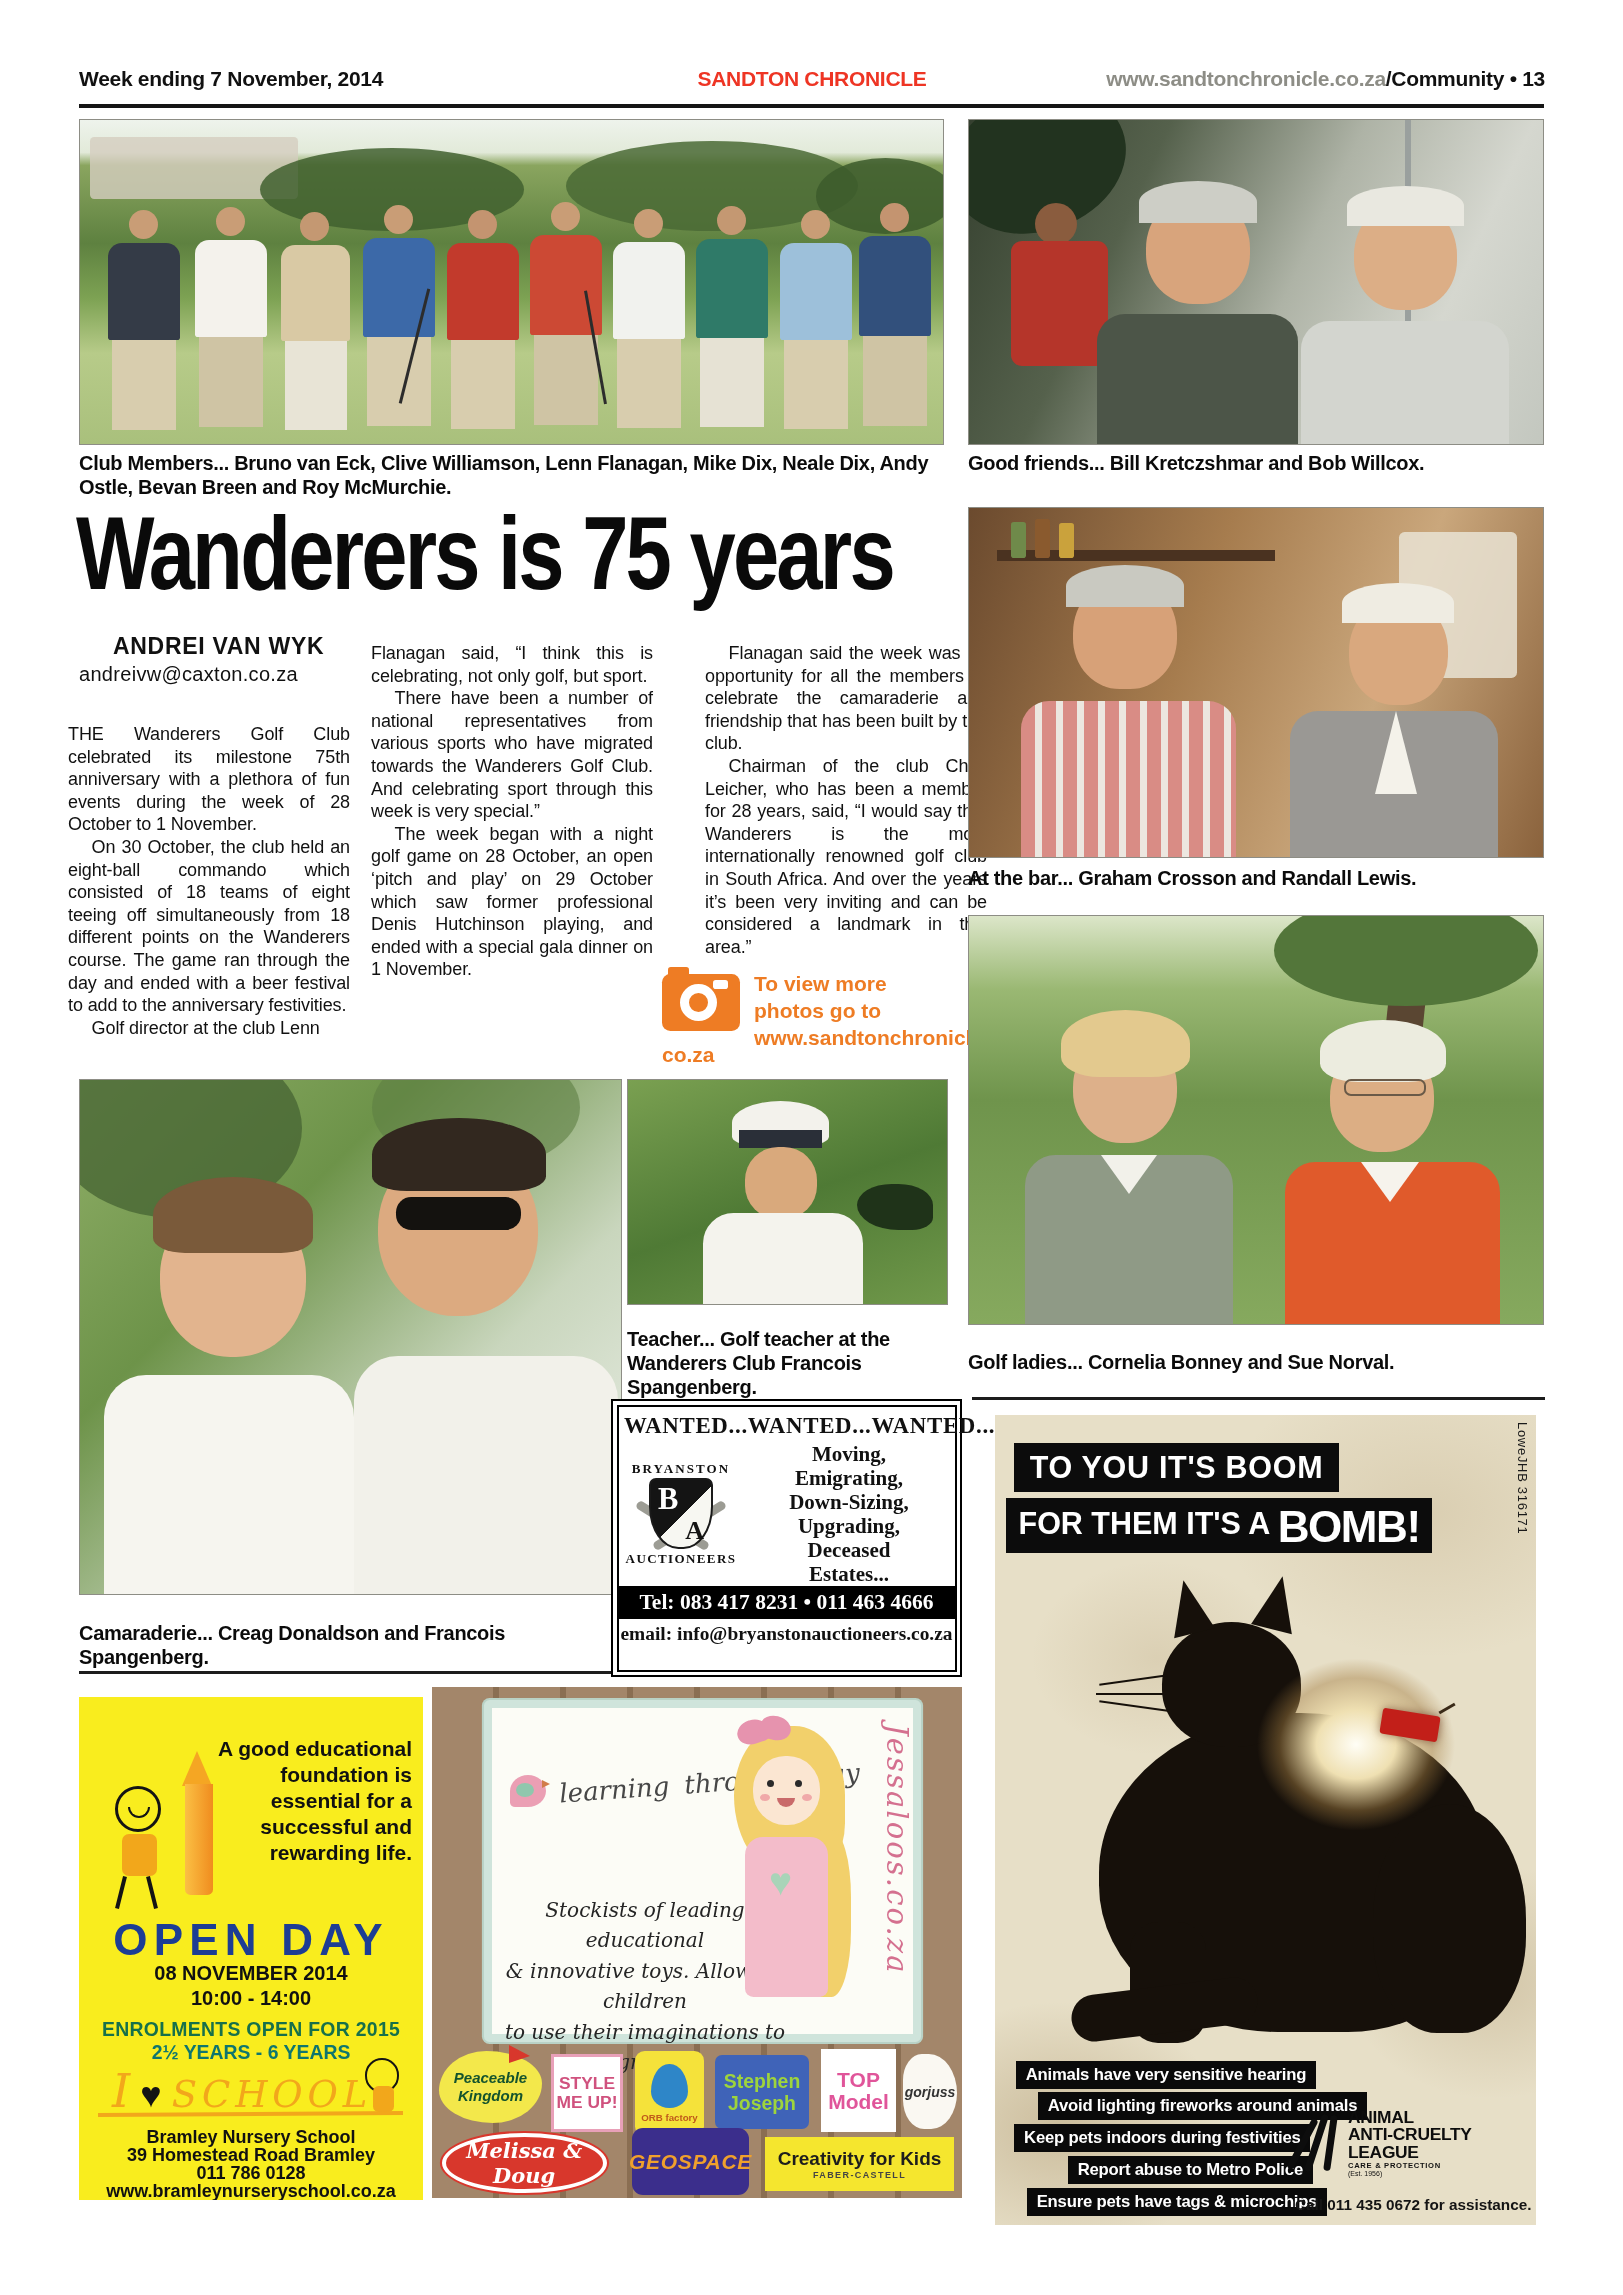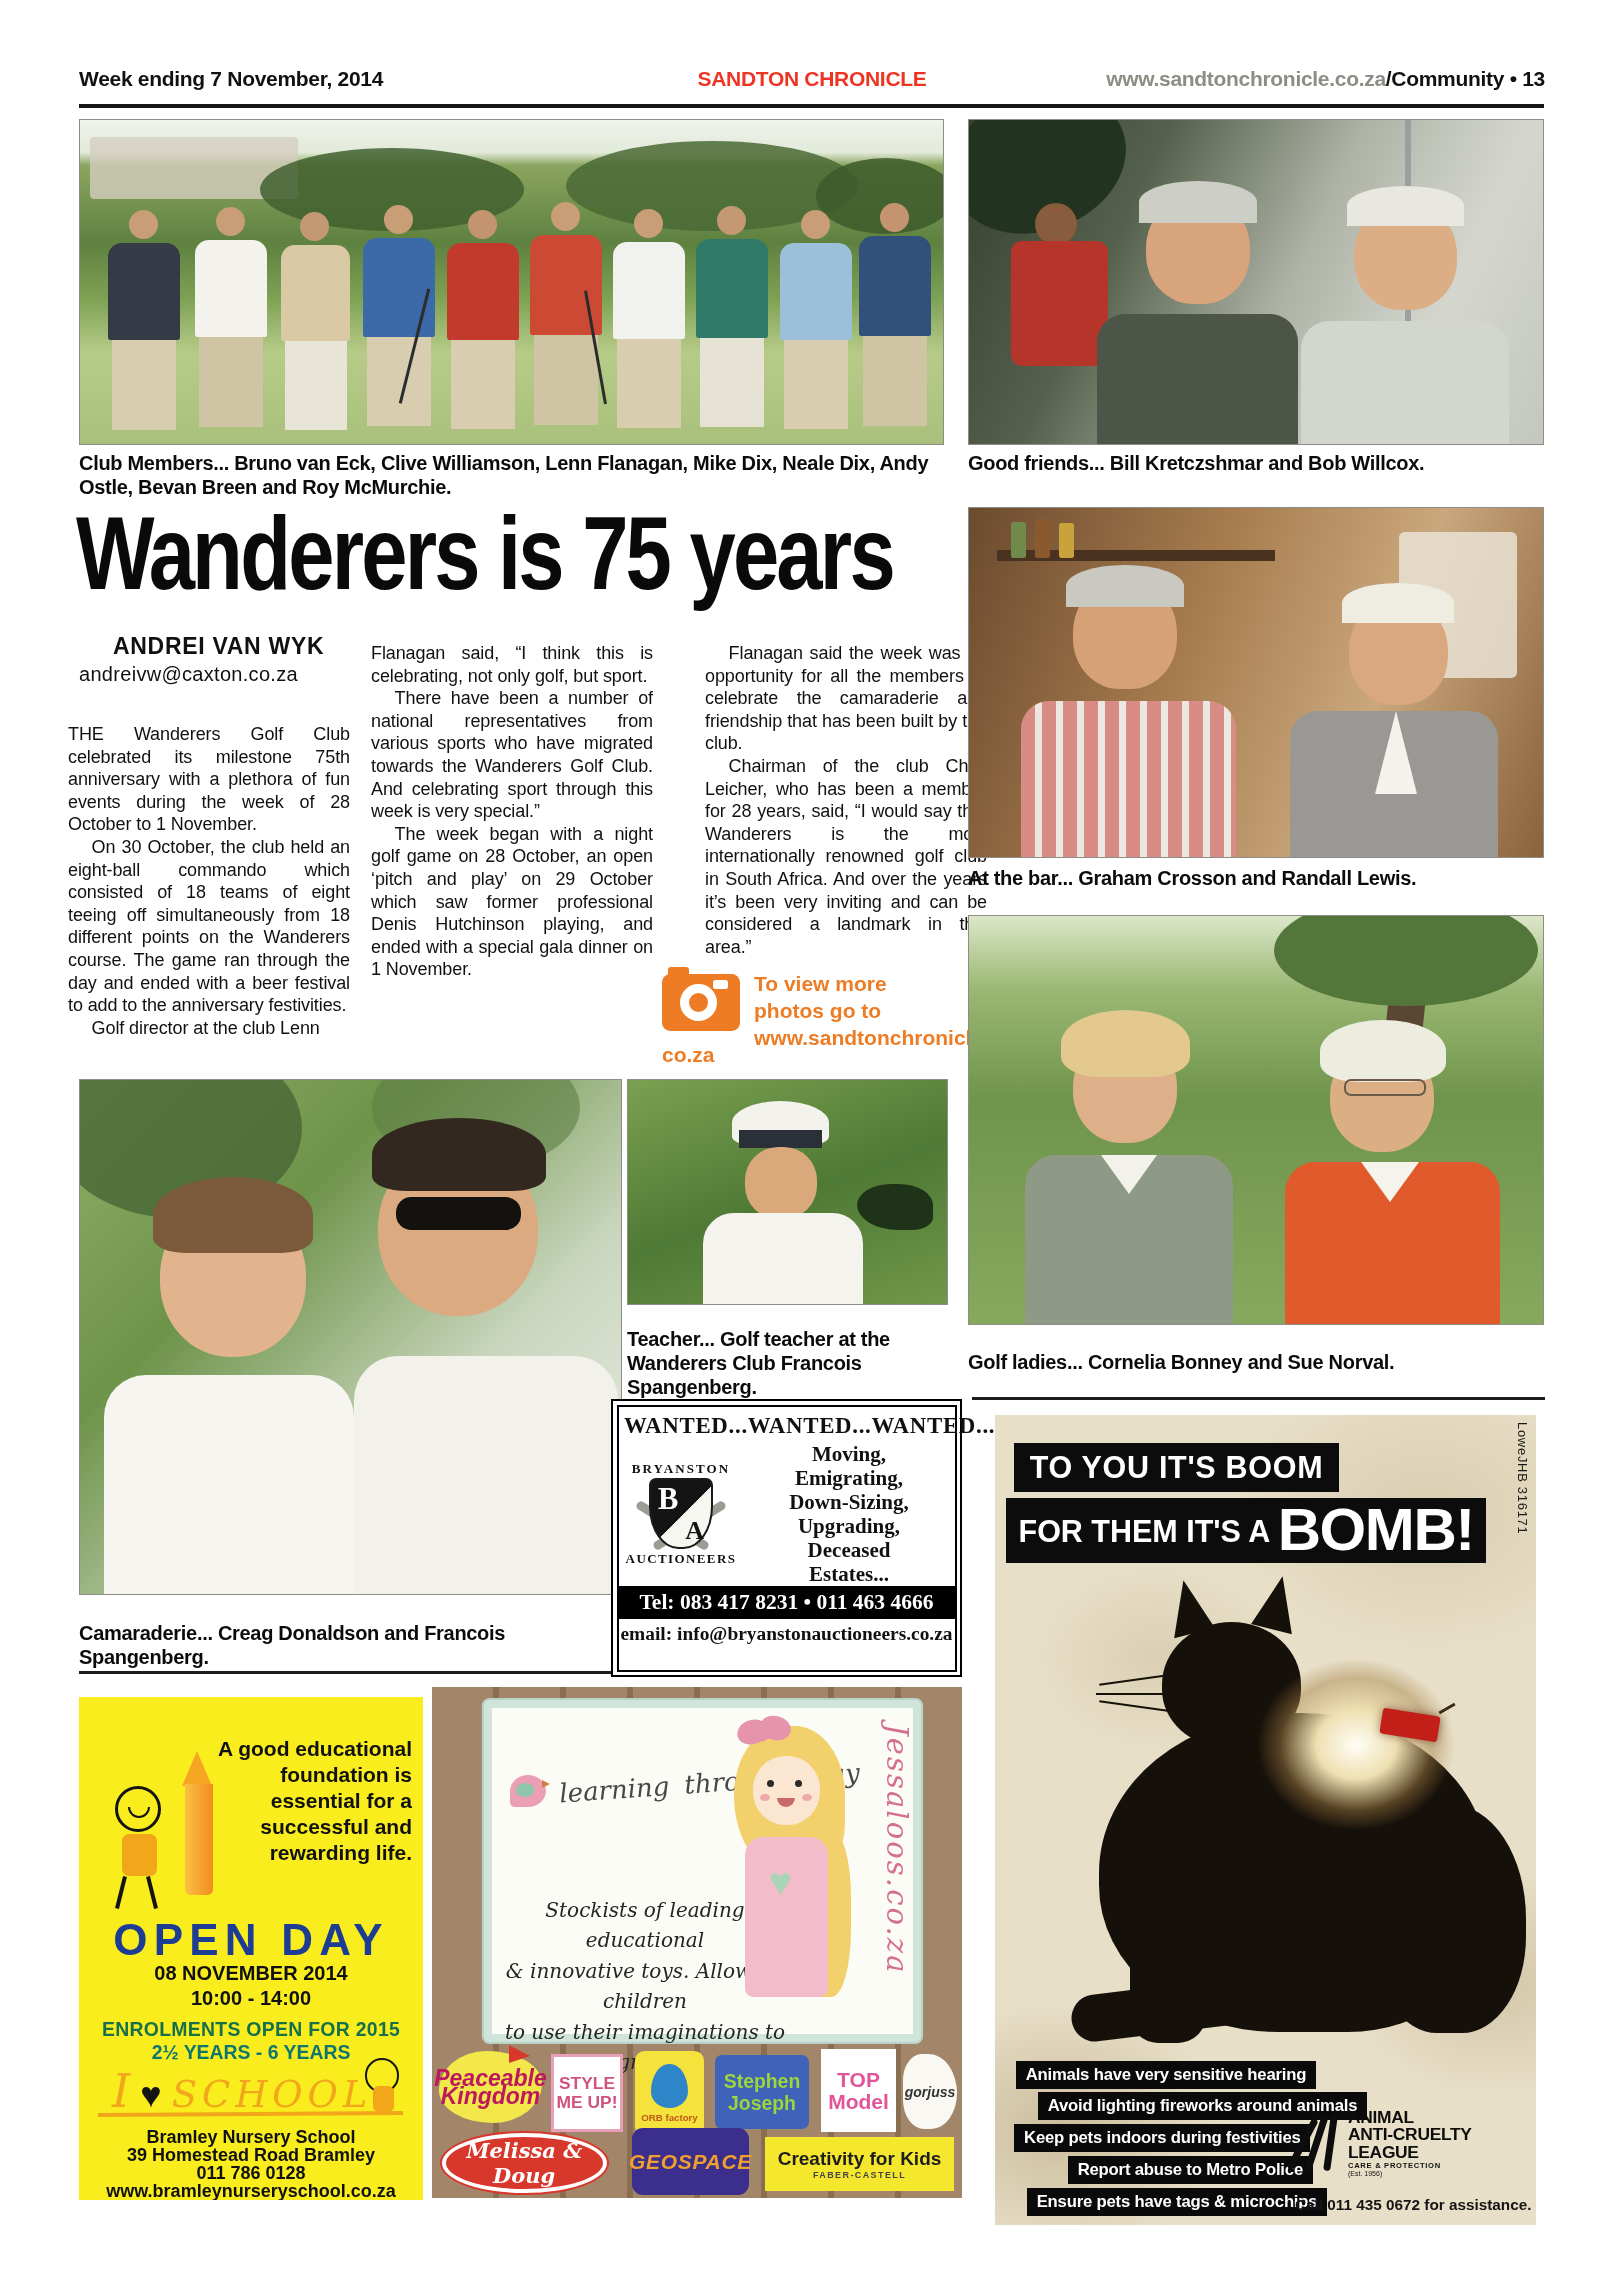--- a/index.html
+++ b/index.html
@@ -270,21 +270,21 @@
 Deceased
 Estates...</div>
       </div>
       <div class="wanted-tel">Tel: 083 417 8231 • 011 463 4666</div>
       <div class="wanted-email">email: info@bryanstonauctioneers.co.za</div>
     </div>
   </div>
 
   <div class="bomb">
     <div class="banner" style="left:19.4px;top:28px;font-size:30.5px;padding:7px 15.3px;letter-spacing:0.7px;">TO YOU IT'S BOOM</div>
-    <div class="banner" style="left:11px;top:83px;font-size:30.5px;padding:8.3px 12.5px;"><span>FOR THEM IT'S A</span> <span style="font-size:60px;line-height:0.8;vertical-align:-8.3px;letter-spacing:-1.4px;">BOMB!</span></div>
+    <div class="banner" style="left:11px;top:83px;font-size:30.5px;padding:8.3px 12.5px;"><span>FOR THEM IT'S A</span> <span style="font-size:44px;line-height:0.8;vertical-align:-8.3px;letter-spacing:-1.4px;">BOMB!</span></div>
     <div class="abs" style="right:5.6px;top:7px;writing-mode:vertical-rl;font-size:13px;color:#1a1a1a;letter-spacing:0.7px;">LoweJHB 316171</div>
 
     <div class="catpart" style="left:104px;top:298px;width:389px;height:319px;border-radius:50% 48% 36% 46%;"></div>
     <div class="catpart" style="left:378px;top:389px;width:153px;height:229px;border-radius:50% 50% 42% 42%;"></div>
     <div class="catpart" style="left:167px;top:207px;width:139px;height:125px;border-radius:50% 50% 46% 46%;"></div>
     <div class="abs" style="left:172px;top:165px;width:0;height:0;border-left:23.6px solid transparent;border-right:19.4px solid transparent;border-bottom:54px solid #16100a;transform:rotate(-14deg);"></div>
     <div class="abs" style="left:262px;top:161px;width:0;height:0;border-left:19.4px solid transparent;border-right:23.6px solid transparent;border-bottom:54px solid #16100a;transform:rotate(14deg);"></div>
     <div class="catpart" style="left:135px;top:507px;width:76px;height:121px;border-radius:28px;"></div>
     <div class="catpart" style="left:76px;top:571px;width:187px;height:47px;border-radius:28px;transform:rotate(-7deg);"></div>
     <div class="abs" style="left:104px;top:264px;width:69px;height:2.1px;background:#16100a;transform:rotate(-8deg);"></div>
@@ -371,21 +371,21 @@
         <div class="abs" style="left:75px;top:54px;width:7px;height:7px;background:#2a2a2a;border-radius:50%;"></div>
         <div class="abs" style="left:40px;top:68px;width:9.7px;height:7px;background:#f0a9a9;border-radius:50%;"></div>
         <div class="abs" style="left:82px;top:68px;width:9.7px;height:7px;background:#f0a9a9;border-radius:50%;"></div>
         <div class="abs" style="left:57px;top:72px;width:18px;height:9.7px;background:#c96a6a;border-radius:0 0 14px 14px;"></div>
         <div class="abs" style="left:25px;top:111px;width:83px;height:160px;background:#f3bcca;border-radius:18px 18px 8.3px 8.3px;"></div>
         <div class="abs" style="left:49px;top:136px;font-size:39px;color:#a8d4b8;line-height:1;">♥</div>
       </div>
       <div class="abs script" style="right:-1.4px;top:16.7px;writing-mode:vertical-rl;font-size:29px;color:#d4708f;letter-spacing:2.1px;">Jessaloos.co.za</div>
     </div>
 
-    <div class="logo-box pre" style="left:7px;top:364px;width:103px;height:72px;background:#f3e84b;border-radius:46% 54% 48% 52%/55% 45% 55% 45%;color:#be185d;font-size:23px;font-style:italic;line-height:18px;">
+    <div class="logo-box pre" style="left:7px;top:364px;width:103px;height:72px;background:#f3e84b;border-radius:46% 54% 48% 52%/55% 45% 55% 45%;color:#14532d;font-size:15px;font-style:italic;line-height:18px;">
       <div class="abs" style="right:12.5px;top:-5.6px;width:0;height:0;border-top:11px solid transparent;border-bottom:7px solid transparent;border-left:21px solid #d8372c;"></div>
       <span>Peaceable
 Kingdom</span>
     </div>
     <div class="logo-box pre" style="left:119px;top:367px;width:72px;height:78px;background:#fff;border:3.5px solid #e8a0b8;color:#d0527e;font-size:17.4px;line-height:19.4px;"><span>STYLE
 ME UP!</span></div>
     <div class="logo-box" style="left:203px;top:364px;width:69px;height:85px;background:#f5e23a;border-radius:9.7px;color:#c05a1a;font-size:9.7px;">
       <div style="width:37px;height:44px;background:#2e86c8;border-radius:50% 50% 50% 50%/64% 64% 38% 38%;margin-bottom:4.2px;"></div>
       <span>ORB factory</span>
     </div>

